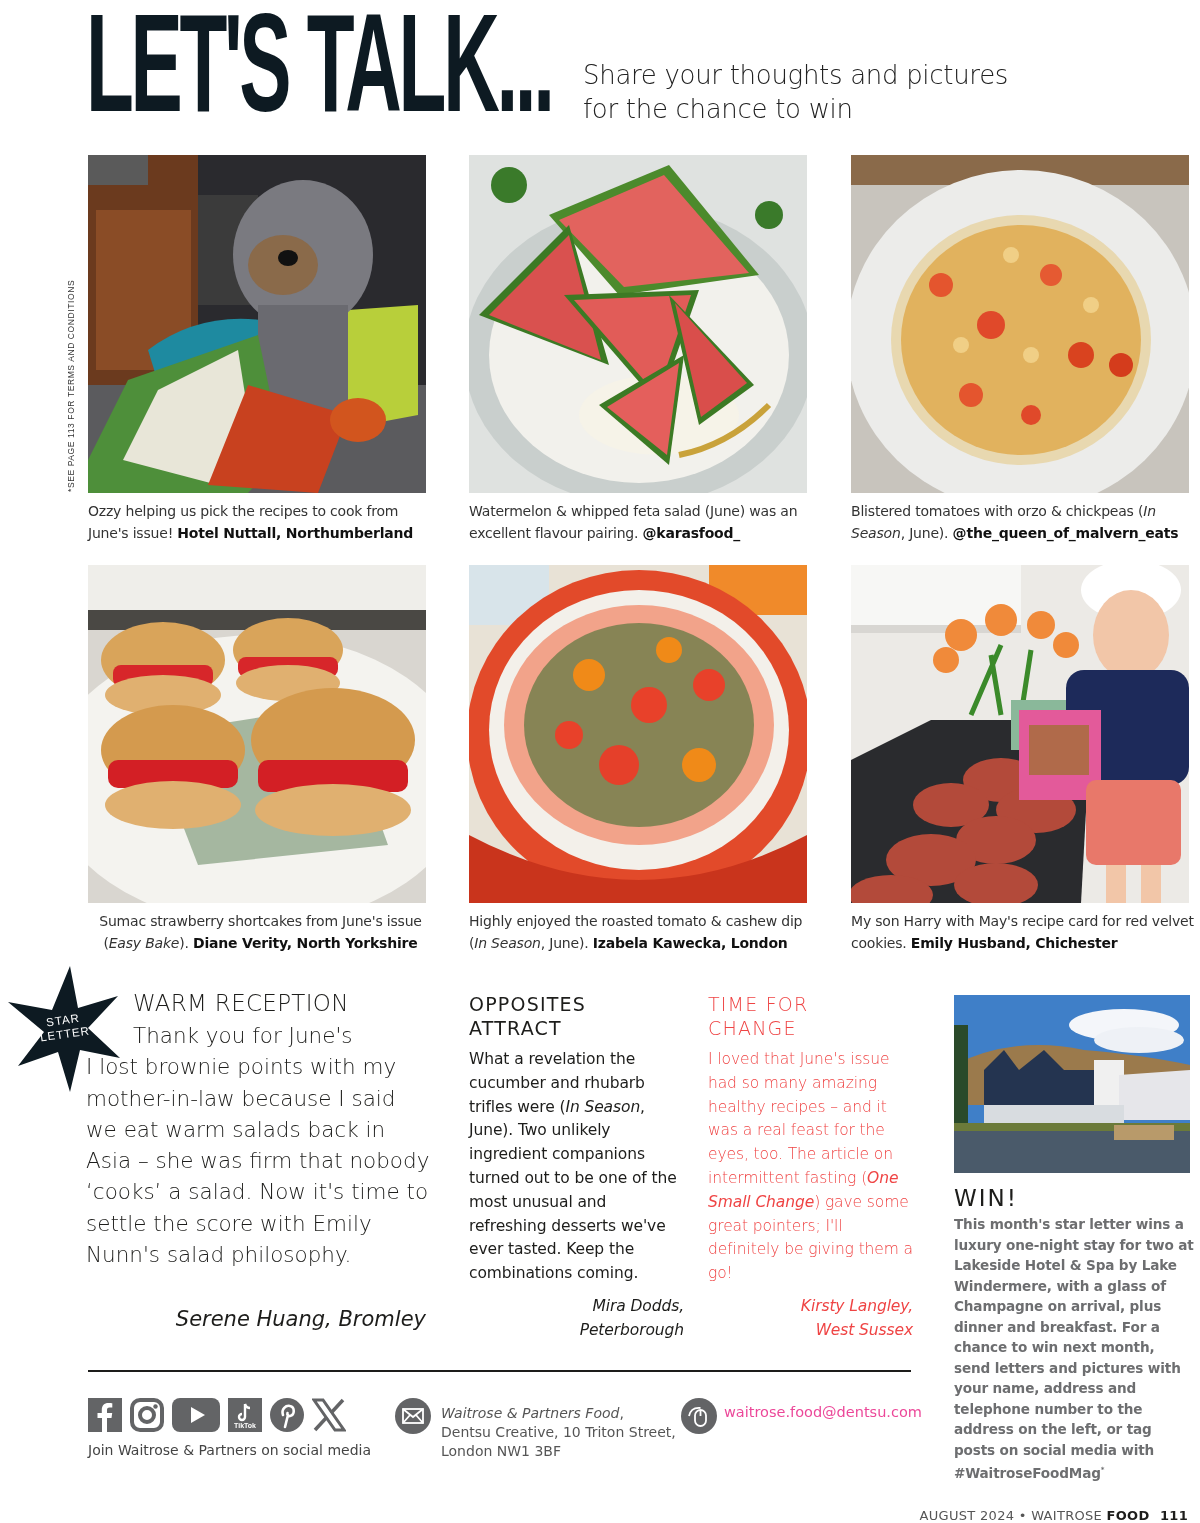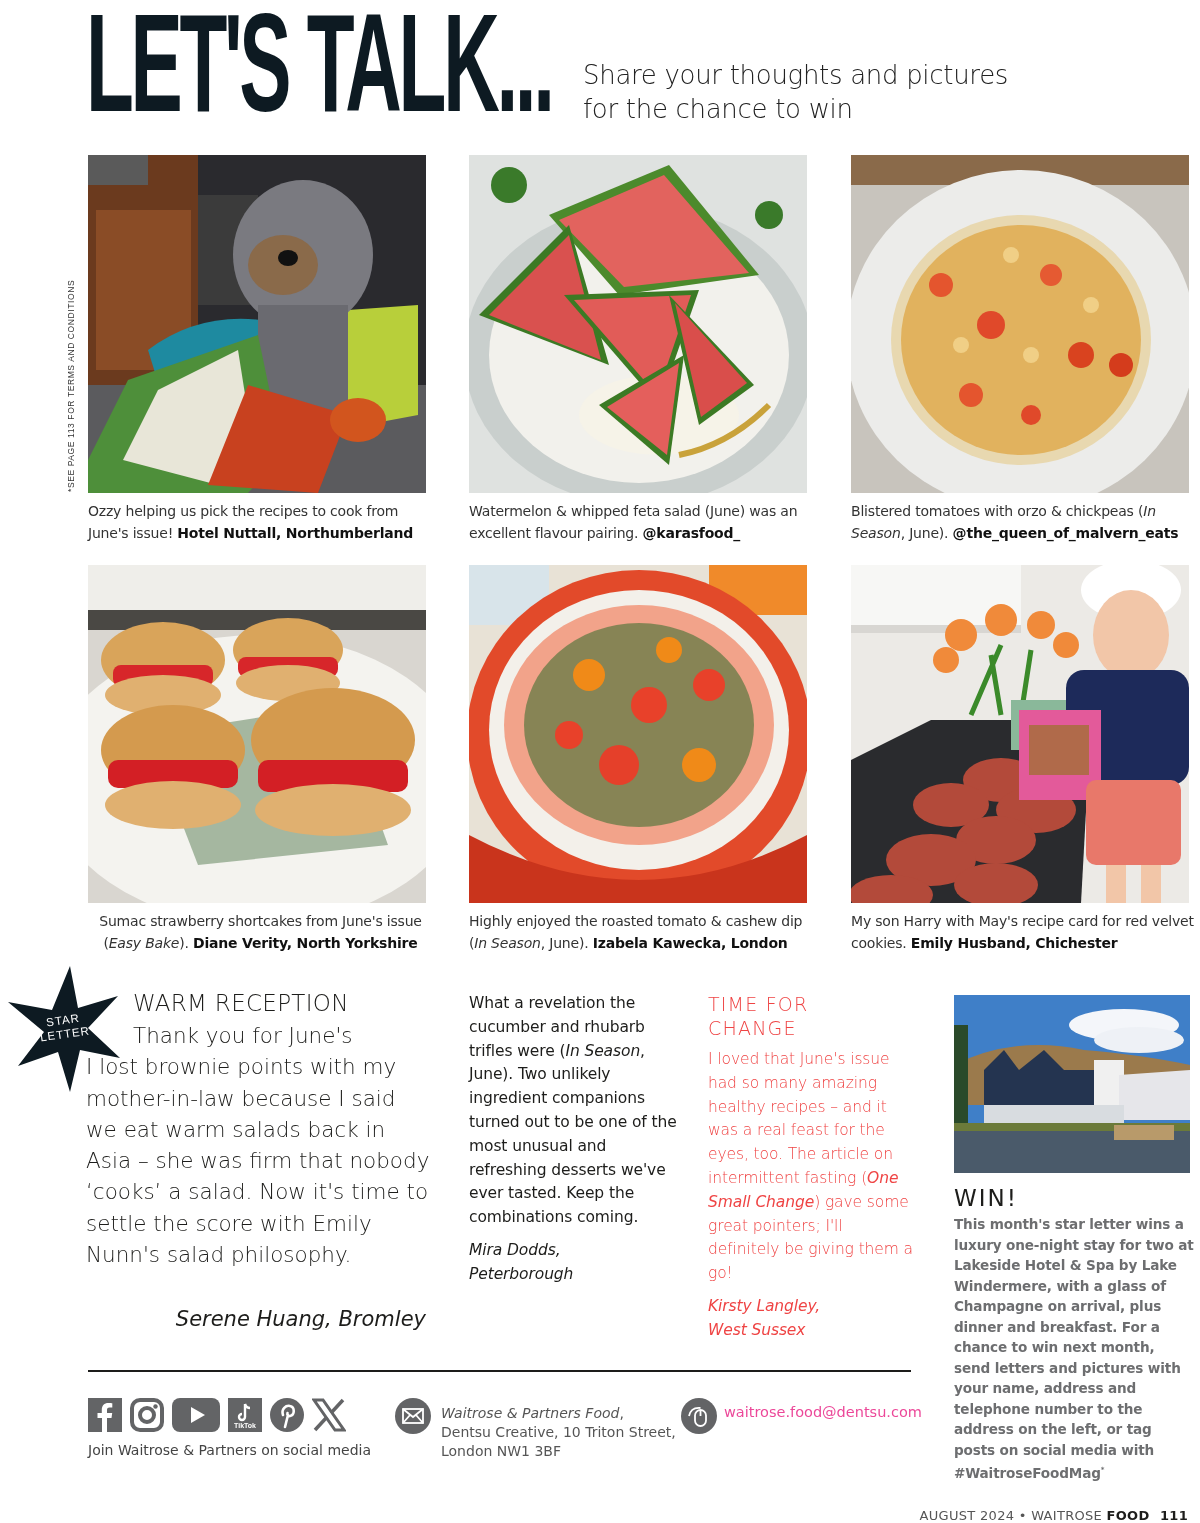--- a/index.html
+++ b/index.html
@@ -58,21 +58,21 @@
       position: absolute; left: 86px; top: 1307px; width: 340px; text-align: right;
       font-family: "DejaVu Sans", sans-serif; font-style: italic; font-weight: 300; font-size: 21px; color: #1d1d1b;
     }
 
     .letter { position: absolute; width: 215px; }
     .letter h3 {
       font-family: "DejaVu Sans", sans-serif; font-weight: 400;
       font-size: 19px; line-height: 24px; letter-spacing: 1.2px; color: #1d1d1b; margin-bottom: 8px;
     }
     .letter p { font-family: "DejaVu Sans", sans-serif; font-size: 15.5px; line-height: 23.8px; color: #1d1d1b; letter-spacing: -0.1px; }
-    .letter .sig { text-align: left; font-style: italic; margin-top: 8px; font-size: 15.5px; line-height: 24px; }
+    .letter .sig { text-align: right; font-style: italic; margin-top: 8px; font-size: 15.5px; line-height: 24px; }
     .letter.light h3, .letter.light p { font-weight: 300; color: #ef4444; }
 
     .win-photo { position: absolute; left: 954px; top: 995px; width: 236px; height: 178px; overflow: hidden; }
     .win-photo svg { width: 100%; height: 100%; display: block; }
     .win-title { position: absolute; left: 954px; top: 1185px; font-family: "DejaVu Sans", sans-serif; font-size: 23px; letter-spacing: 2px; color: #1d1d1b; }
     .win-body {
       position: absolute; left: 954px; top: 1214px; width: 240px;
       font-family: "DejaVu Sans", sans-serif; font-weight: 700; font-size: 13.6px; line-height: 20.5px; color: #6d6e70; letter-spacing: -0.15px;
     }
     .win-body sup { font-size: 7px; }
@@ -279,20 +279,24 @@
   <div>LETTER</div>
 </div>
 <div class="star-heading">WARM RECEPTION</div>
 <div class="star-body">
   <span class="indent">Thank you for June's</span>
   <span>I lost brownie points with my mother-in-law because I said we eat warm salads back in Asia – she was firm that nobody ‘cooks’ a salad. Now it's time to settle the score with Emily Nunn's salad philosophy.</span>
 </div>
 <div class="star-sign">Serene Huang, Bromley</div>
 
 <div class="letter" style="left:469px; top:992px;">
+  <h3>
+    <span>OPPOSITES</span><br>
+    <span>ATTRACT</span>
+  </h3>
   <p>
     <span>What a revelation the cucumber and rhubarb trifles were (</span><i>In Season</i><span>, June). Two unlikely ingredient companions turned out to be one of the most unusual and refreshing desserts we've ever tasted. Keep the combinations coming.</span>
   </p>
   <p class="sig">
     <span>Mira Dodds,</span><br>
     <span>Peterborough</span>
   </p>
 </div>
 
 <div class="letter light" style="left:708px; top:992px; width:205px;">

